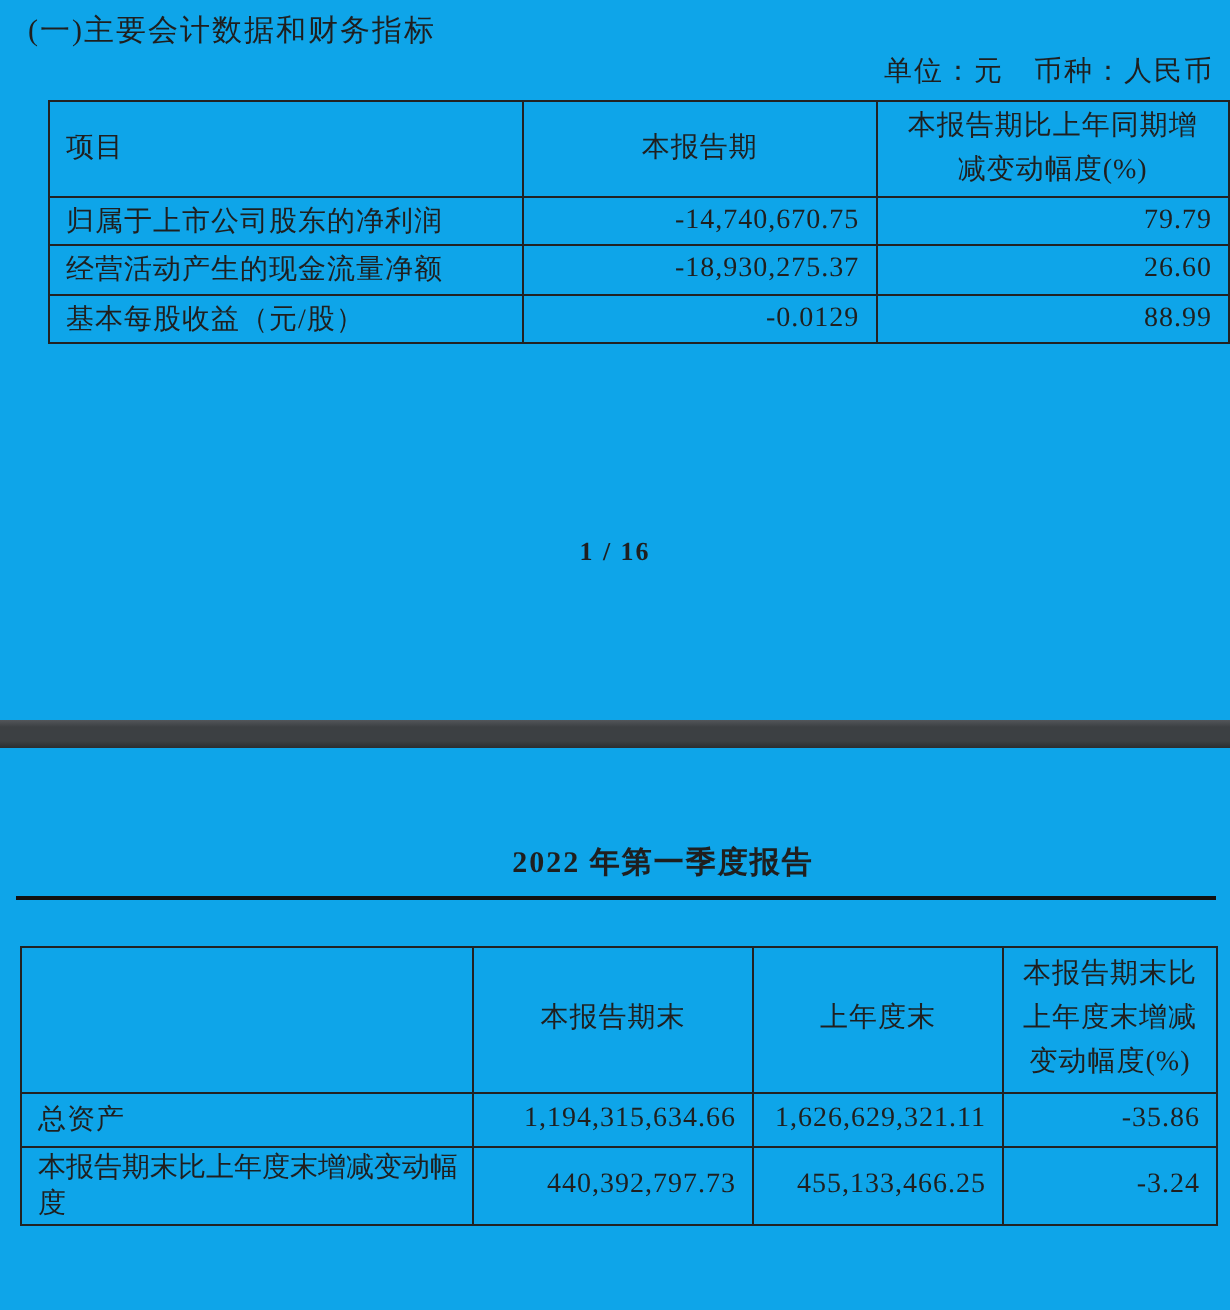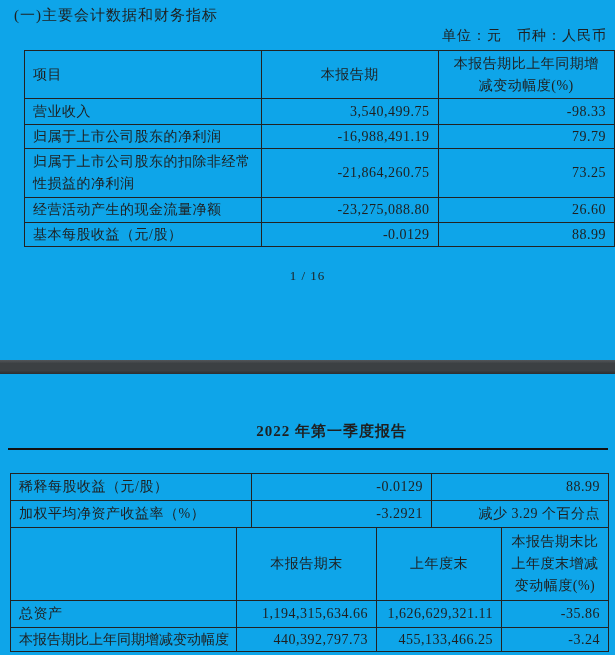--- a/index.html
+++ b/index.html
@@ -32,21 +32,21 @@
   }
   td.l{text-align:left;}
   td.r{text-align:right;}
   td.c{text-align:center;}
   .t1-wrap{position:absolute;top:50px;left:24px;}
   .t2-wrap{position:absolute;top:473px;left:10px;}
   .t2-wrap table+table{margin-top:-1px;}
   .hdr{line-height:22px;}
   .page-number{
     position:absolute;top:268px;left:0;width:615px;
-    text-align:center;font-size:13px;font-weight:normal;letter-spacing:1px;
+    text-align:center;font-size:13px;font-weight:bold;letter-spacing:1px;
   }
   .page-break-bar{
     position:absolute;top:360px;left:0;width:615px;height:14px;
     background:linear-gradient(180deg,#53565a 0%,#3c4043 25%,#3c4043 75%,#2b2e31 100%);
   }
   .report-title{
     position:absolute;top:422px;left:12px;width:615px;
     text-align:center;font-weight:bold;font-size:15px;letter-spacing:1px;padding-left:12px;
   }
   .title-rule{
@@ -69,38 +69,28 @@
           <col style="width:241px">
           <col style="width:178px">
           <col style="width:179px">
         </colgroup>
       <tbody>
           <tr style="height:48px">
         <td class="l hdr">项目</td>
         <td class="c hdr">本报告期</td>
         <td class="c hdr">本报告期比上年同期增减变动幅度(%)</td>
       </tr>
-      <tr style="height:26px">
-        <td class="l">营业收入</td>
-        <td class="r">3,540,499.75</td>
-        <td class="r">-98.33</td>
-      </tr>
       <tr style="height:24px">
         <td class="l">归属于上市公司股东的净利润</td>
-        <td class="r">-16,988,491.19</td>
+        <td class="r">-14,740,670.75</td>
         <td class="r">79.79</td>
-      </tr>
-      <tr style="height:49px">
-        <td class="l hdr">归属于上市公司股东的扣除非经常性损益的净利润</td>
-        <td class="r">-21,864,260.75</td>
-        <td class="r">73.25</td>
       </tr>
       <tr style="height:25px">
         <td class="l">经营活动产生的现金流量净额</td>
-        <td class="r">-23,275,088.80</td>
+        <td class="r">-18,930,275.37</td>
         <td class="r">26.60</td>
       </tr>
       <tr style="height:24px">
         <td class="l">基本每股收益（元/股）</td>
         <td class="r">-0.0129</td>
         <td class="r">88.99</td>
       </tr>
     </tbody>
       </table>
   </div>
@@ -108,59 +98,40 @@
   <div class="page-number">1 / 16</div>
 
   <div class="page-break-bar"></div>
 
   <div class="report-title">2022 年第一季度报告</div>
   <div class="title-rule"></div>
 
   <div class="t2-wrap">
     <table class="t">
       <colgroup>
-          <col style="width:241px">
-          <col style="width:180px">
-          <col style="width:177px">
-        </colgroup>
-      <tbody>
-          <tr style="height:27px">
-        <td class="l">稀释每股收益（元/股）</td>
-        <td class="r">-0.0129</td>
-        <td class="r">88.99</td>
-      </tr>
-      <tr style="height:27px">
-        <td class="l">加权平均净资产收益率（%）</td>
-        <td class="r">-3.2921</td>
-        <td class="r">减少 3.29 个百分点</td>
-      </tr>
-    </tbody>
-      </table>
-    <table class="t">
-      <colgroup>
           <col style="width:226px">
           <col style="width:140px">
           <col style="width:125px">
           <col style="width:107px">
         </colgroup>
       <tbody>
           <tr style="height:73px">
         <td class="l"></td>
         <td class="c hdr">本报告期末</td>
         <td class="c hdr">上年度末</td>
         <td class="c hdr">本报告期末比上年度末增减变动幅度(%)</td>
       </tr>
       <tr style="height:27px">
         <td class="l">总资产</td>
         <td class="r">1,194,315,634.66</td>
         <td class="r">1,626,629,321.11</td>
         <td class="r">-35.86</td>
       </tr>
       <tr style="height:24px">
-        <td class="l" style="padding:1px 4px 1px 8px; letter-spacing:0;">本报告期比上年同期增减变动幅度</td>
+        <td class="l" style="padding:1px 4px 1px 8px; letter-spacing:0;">本报告期末比上年度末增减变动幅度</td>
         <td class="r">440,392,797.73</td>
         <td class="r">455,133,466.25</td>
         <td class="r">-3.24</td>
       </tr>
     </tbody>
       </table>
   </div>
 
 </div>
 

